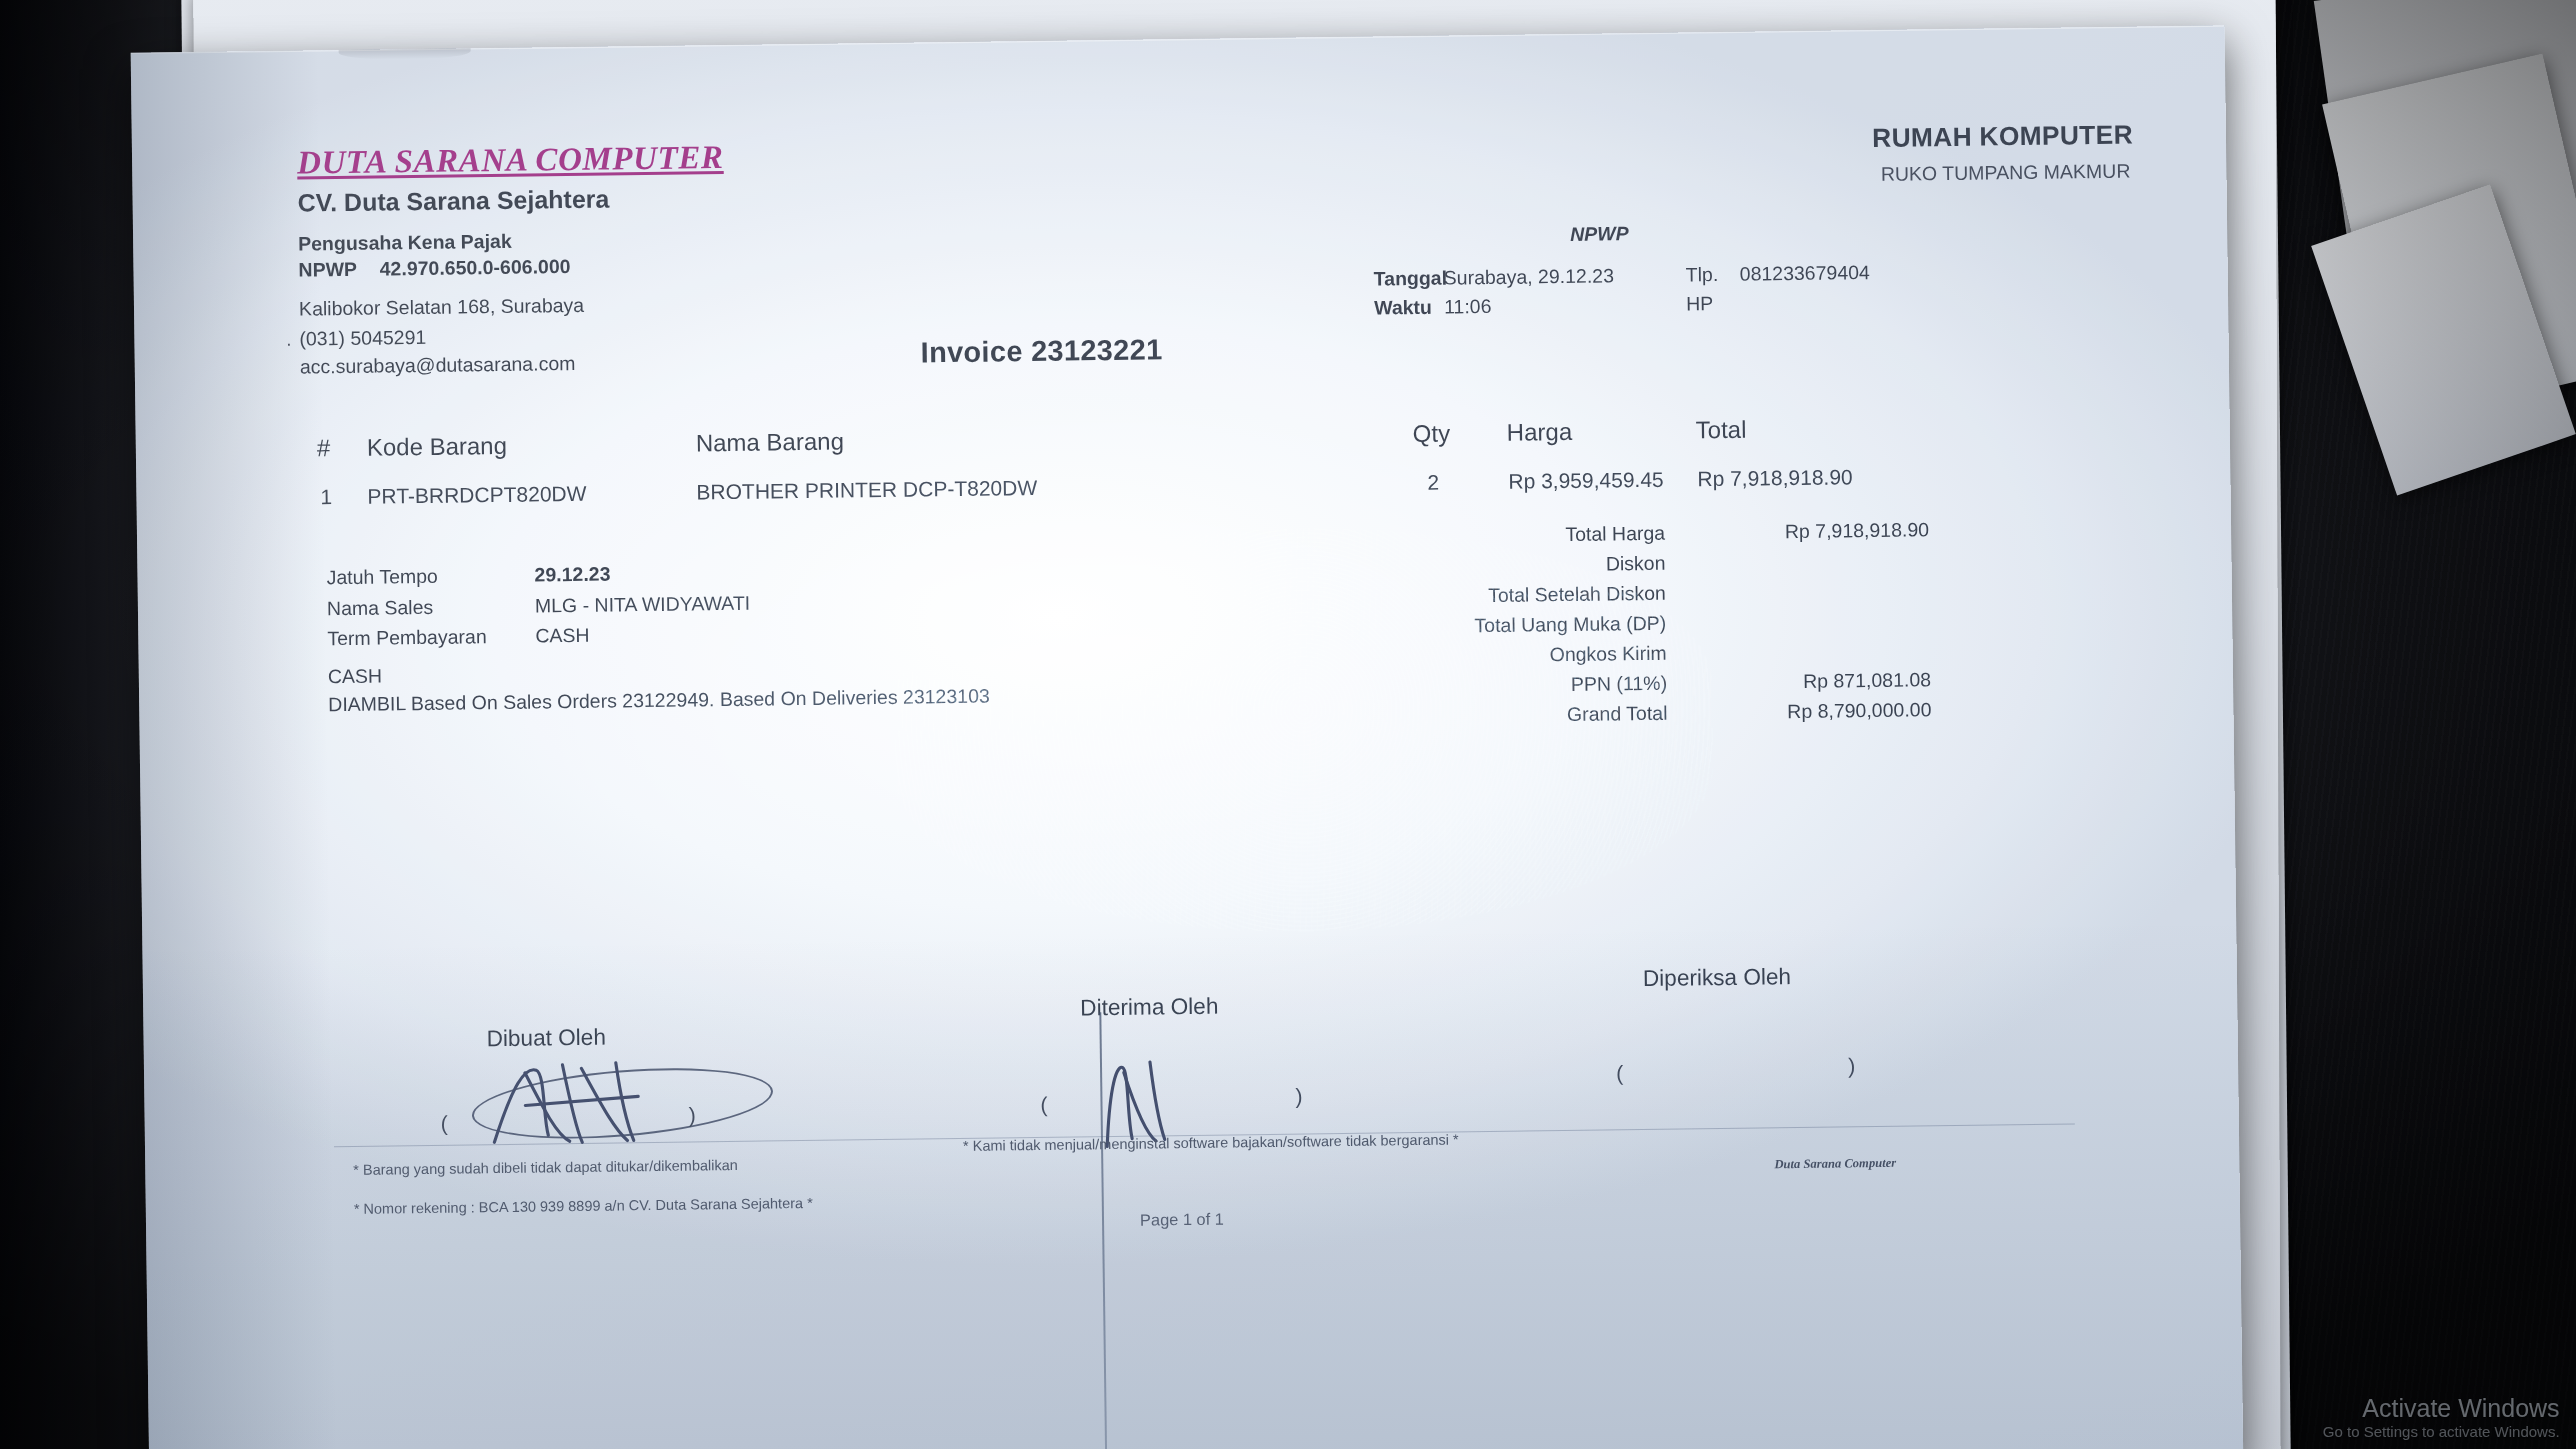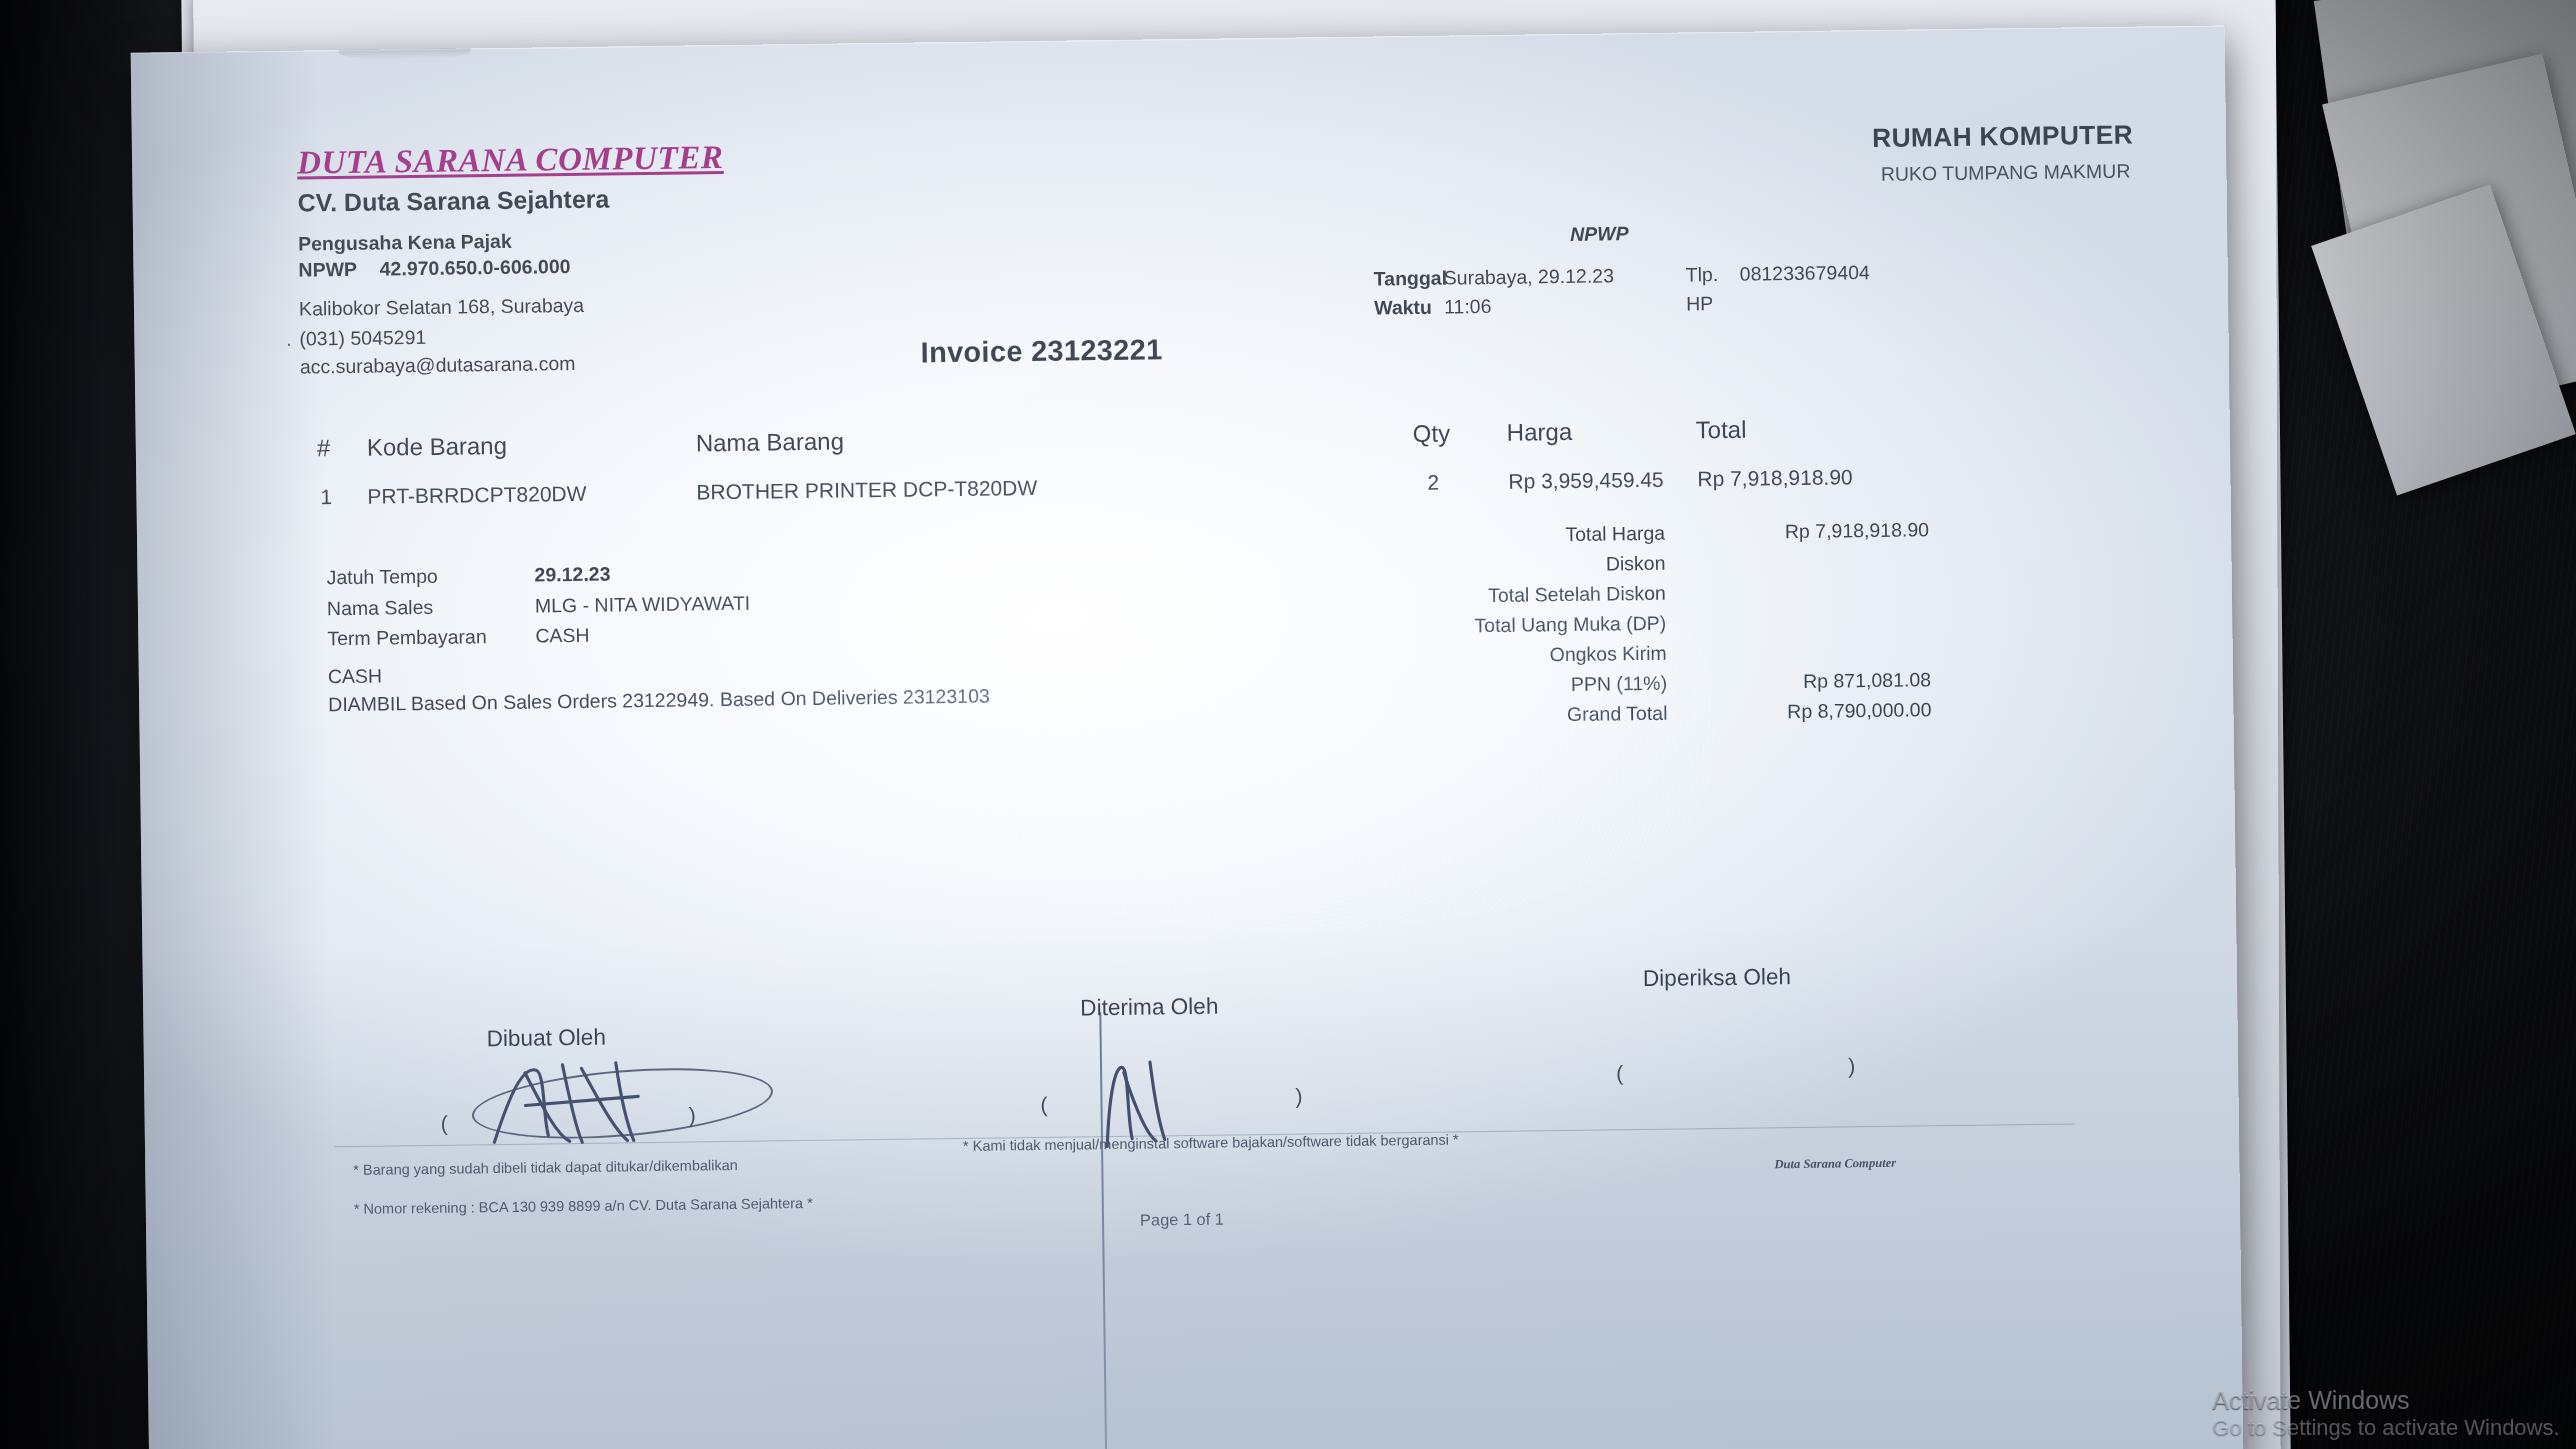--- a/index.html
+++ b/index.html
@@ -226,25 +226,25 @@
   
   .corner-mark {
     position:absolute; left:208px; top:-8.8px; width:132px; height:19px;
     background: linear-gradient(180deg, rgba(60,60,70,.8), rgba(60,60,70,0));
     border-radius: 0 0 40% 40%;
     opacity:.5;
   }
 
   
   .watermark {
-    position:absolute; right:16.4px; bottom:8.8px; 
+    position:absolute; right:16.4px; bottom:8.8px; text-align:right;
     color: rgba(220,228,240,.45); font-size:25px; line-height:1.15;
     text-shadow: 0 0.6px 1.3px rgba(0,0,0,.6);
   }
-  .watermark .w2 { font-size:22px; opacity:.8; }
+  .watermark .w2 { font-size:15px; opacity:.8; }
 </style>
 </head>
 <body>
 
 <div id="desk">
   <div class="wood-grain"></div>
   <div class="left-strip"></div>
   <div class="bg-paper p1"></div>
   <div class="bg-paper p2"></div>
   <div class="bg-paper p3"></div>

